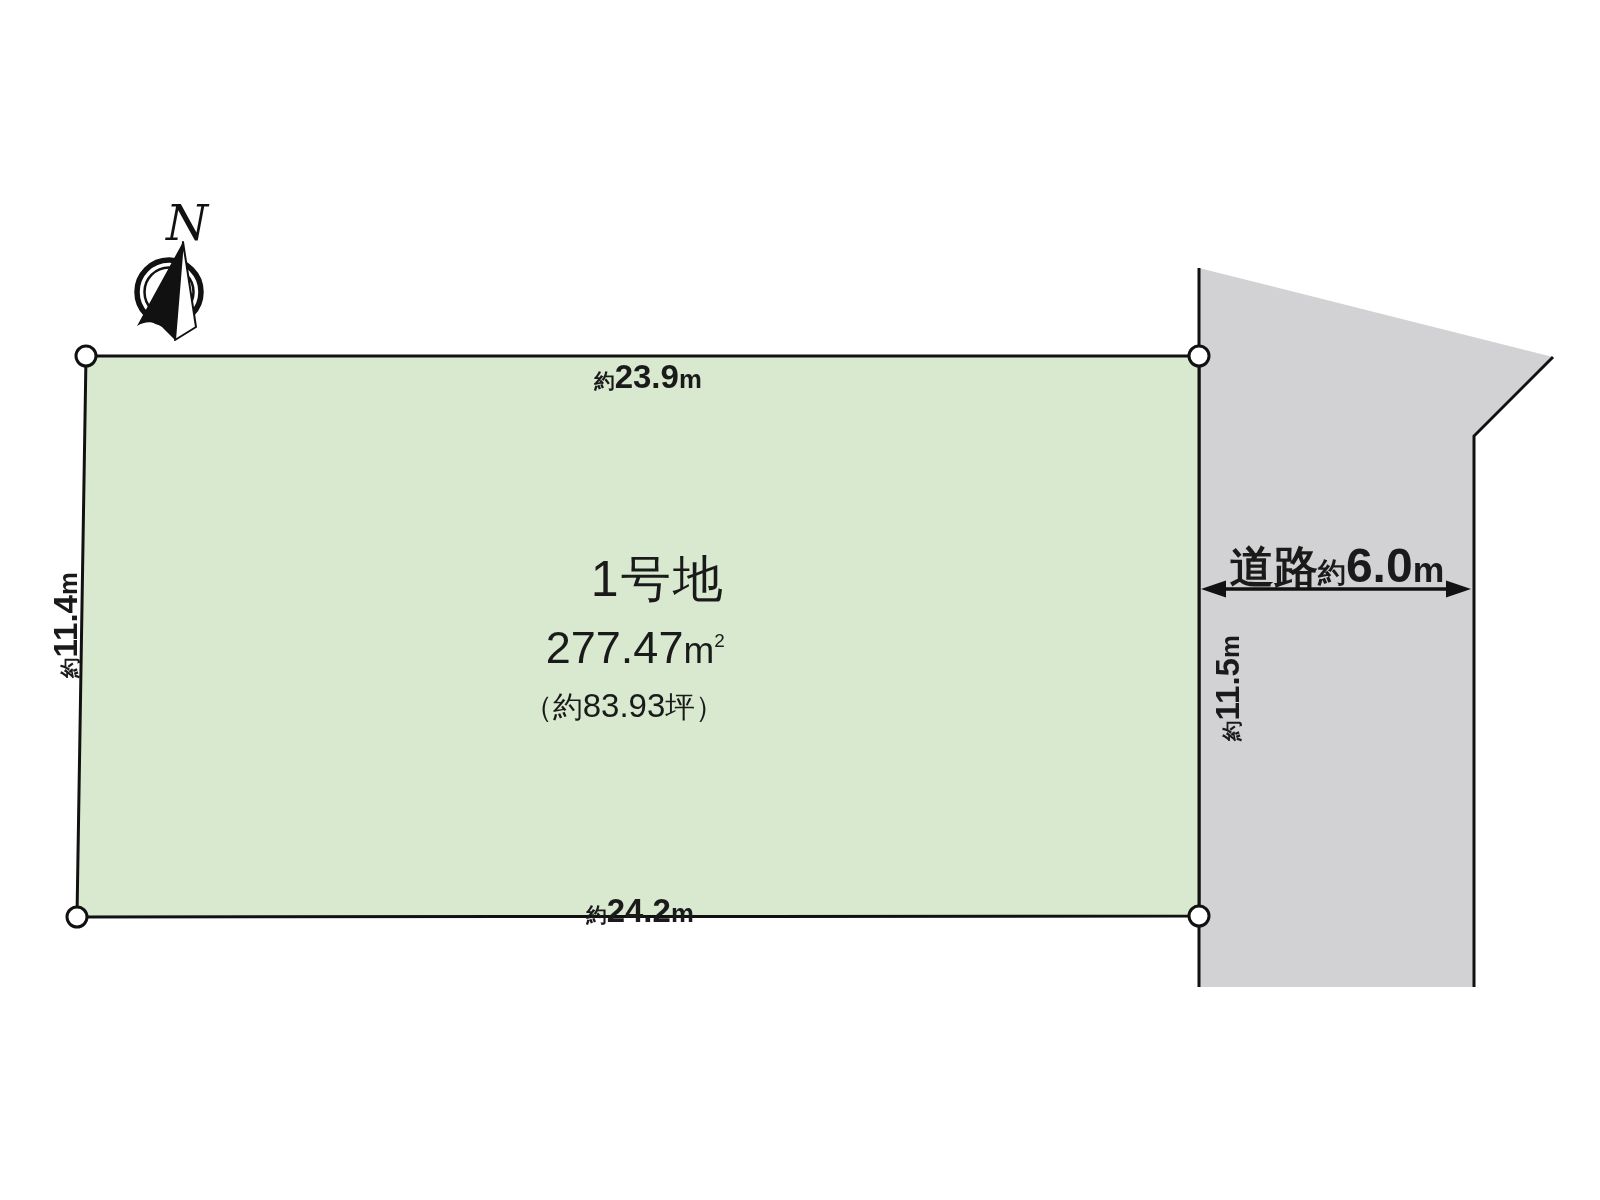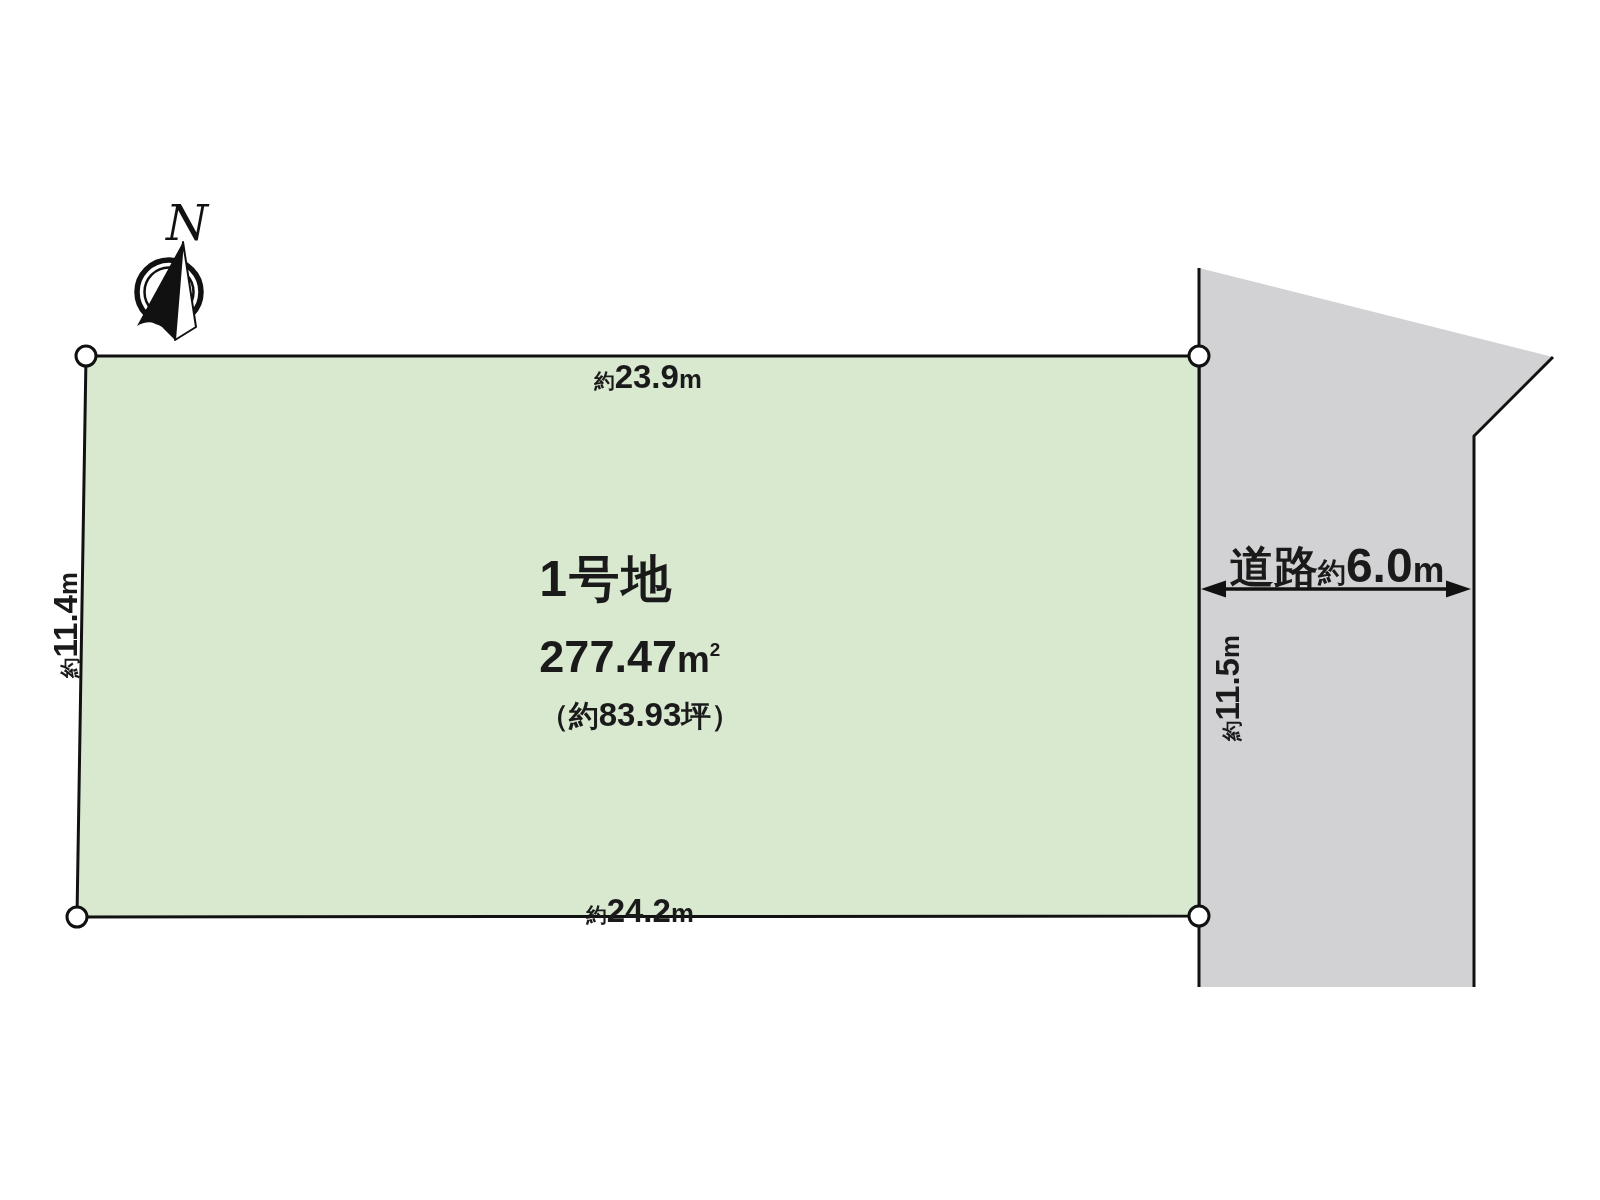--- a/index.html
+++ b/index.html
@@ -33,36 +33,36 @@
     line-height: 1.15;
   }
   .dim .prefix { font-size: 0.62em; }
   .dim .unit   { font-size: 0.78em; }
   .center-x { transform: translateX(-50%); }
   .rot-ccw  { transform: translate(-50%, -50%) rotate(-90deg); transform-origin: center center; }
 
   
   .plot-center {
     position: absolute;
-    left: 640px;
+    left: 624px;
     top: 552px;
     transform: translateX(-50%);
-    text-align: left;
-    font-weight: 700;
+    text-align: right;
+    font-weight: 400;
     white-space: nowrap;
   }
   .plot-name {
     font-size: 50px;
     line-height: 1.1;
     letter-spacing: 2px;
   }
   .plot-area {
     font-size: 45px;
     line-height: 1.0;
-    margin-top: 27px;
+    margin-top: 18px;
   }
   .plot-area .unit-base { font-size: 0.82em; }
   .plot-area sup { font-size: 0.42em; vertical-align: 0.85em; }
   .plot-tsubo {
     font-size: 33px;
     line-height: 1.0;
     margin-top: 19px;
   }
   .plot-tsubo .paren { font-size: 0.9em; }
 

